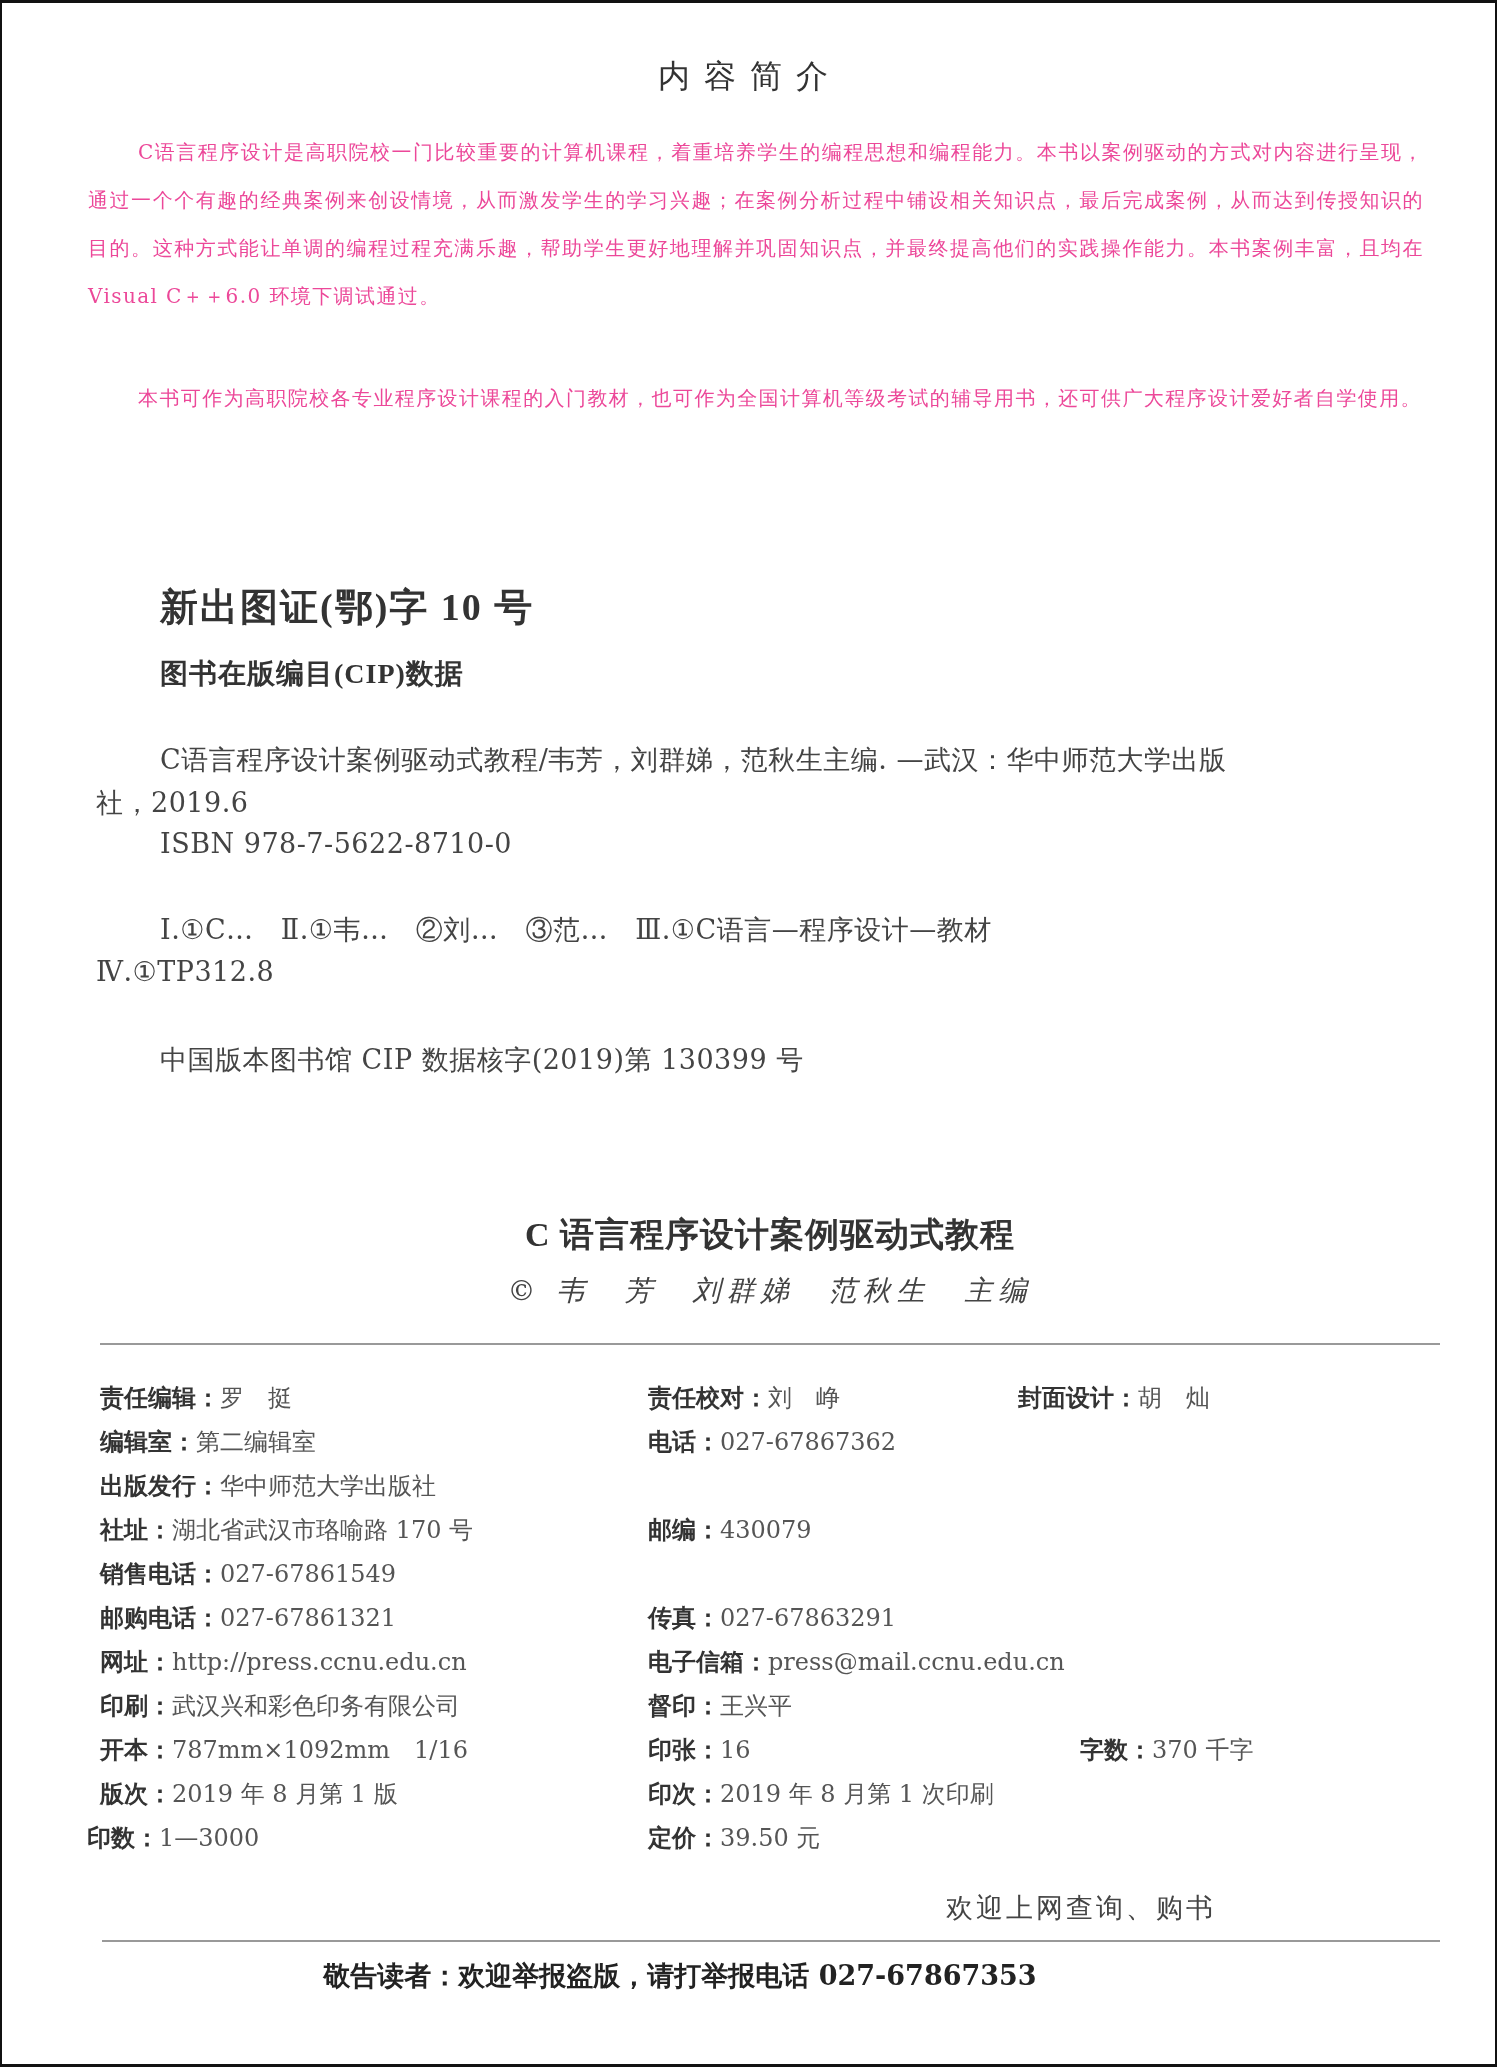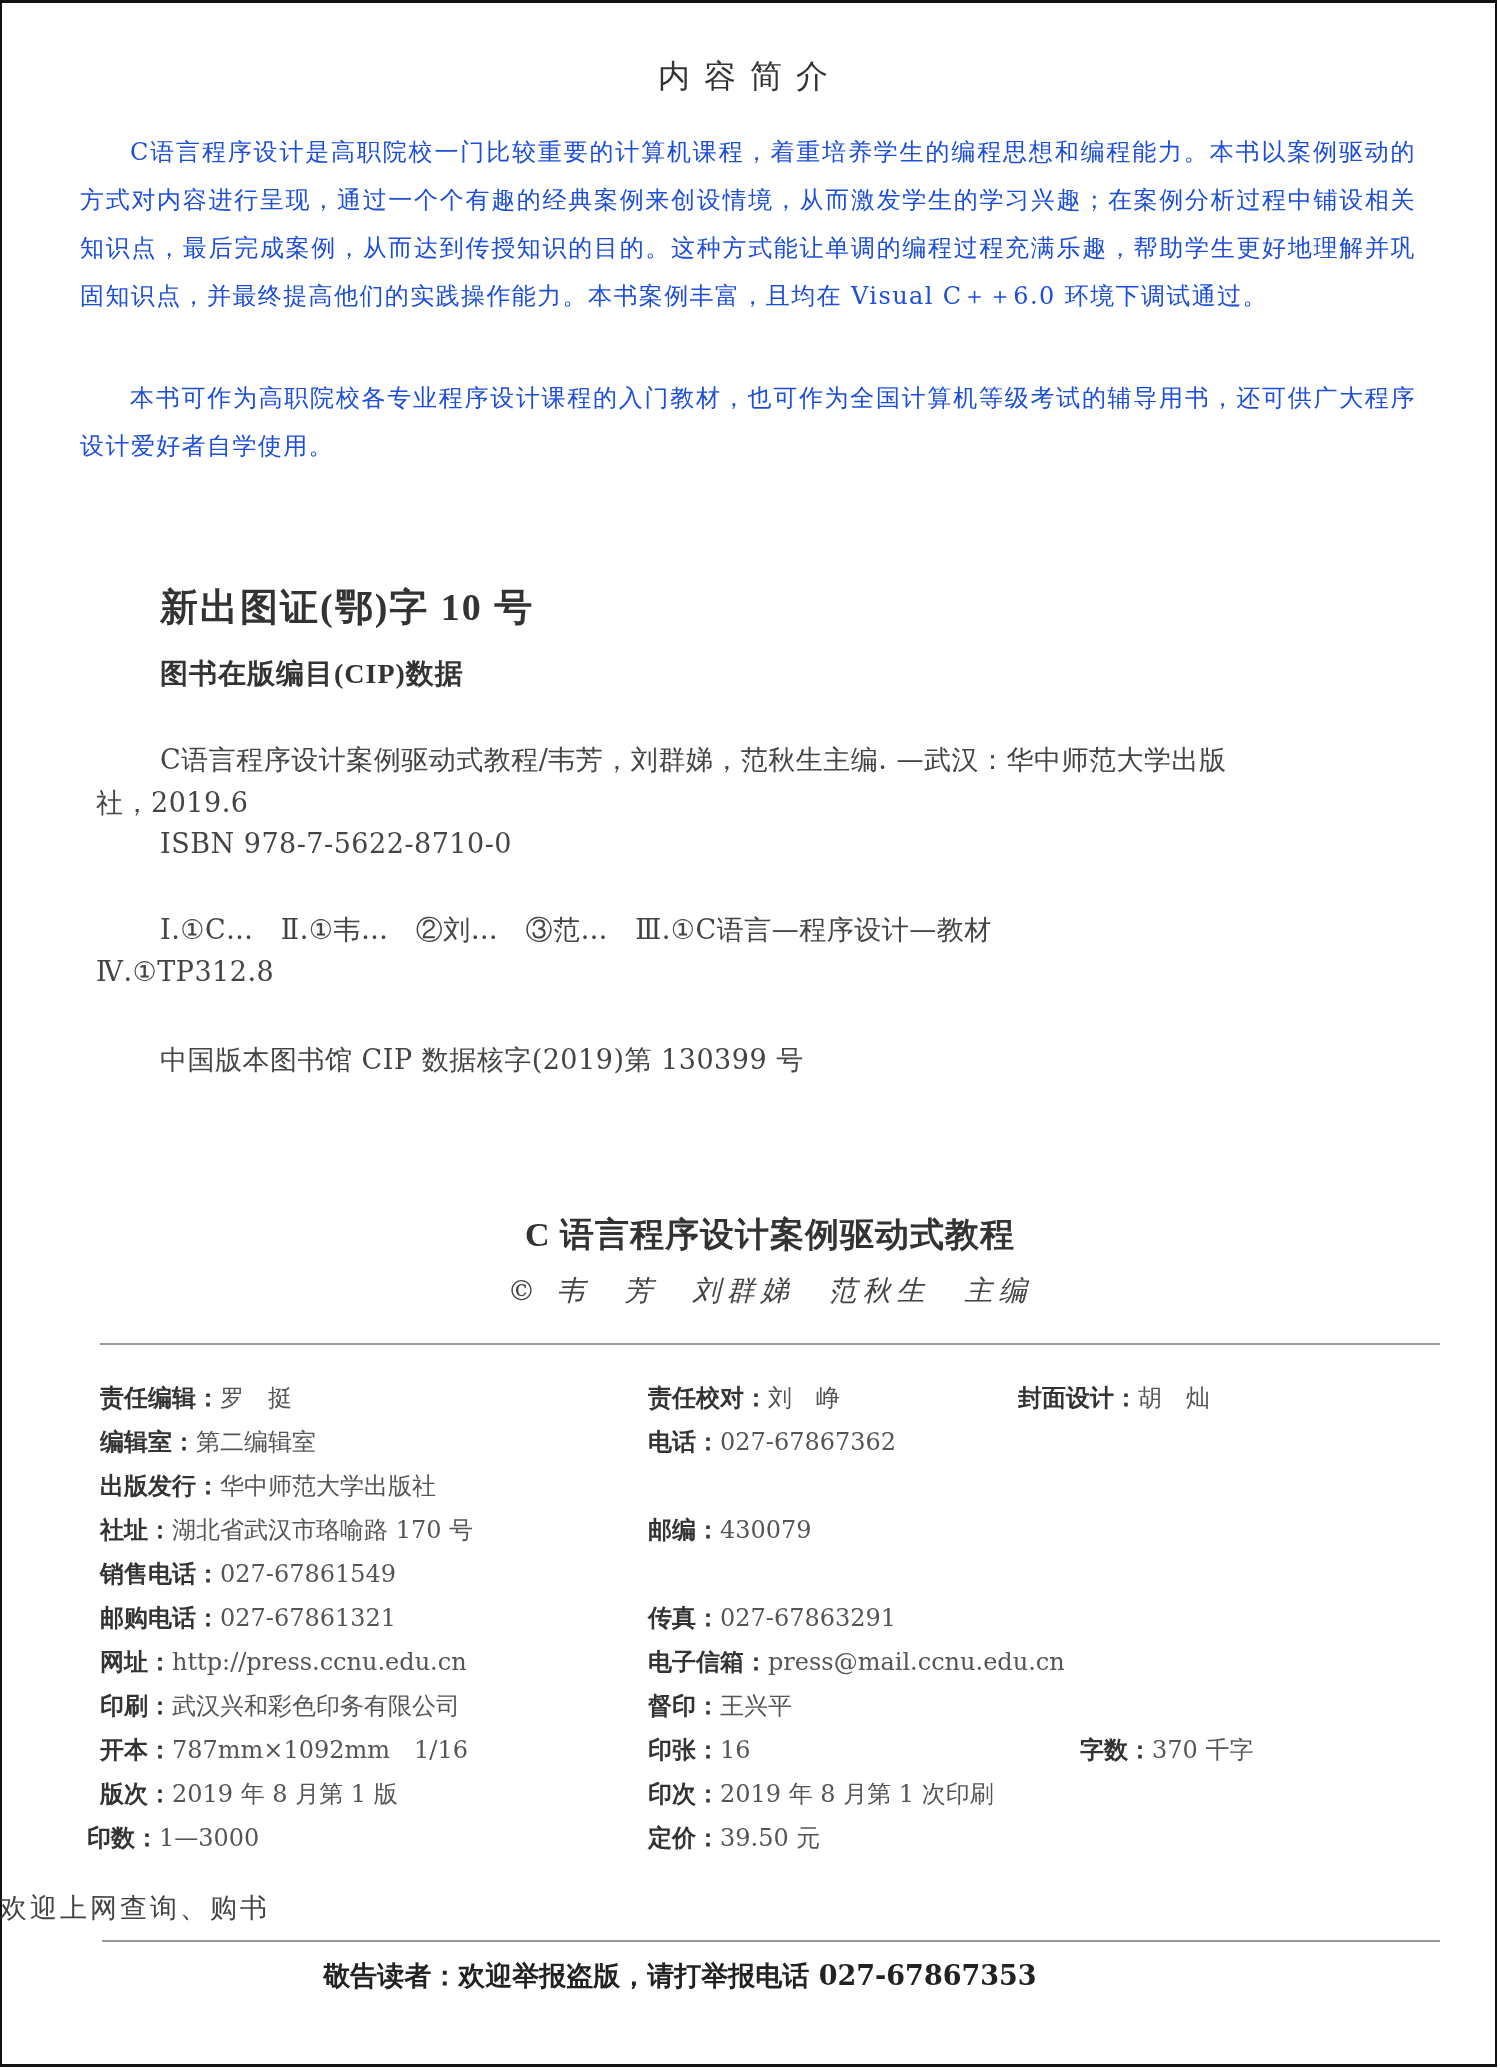--- a/index.html
+++ b/index.html
@@ -13,22 +13,22 @@
     border: 2px solid #111; box-sizing: border-box;
     border-width: 3px 2px 3px 2px;
   }
   .abs { position: absolute; white-space: nowrap; }
   .intro-title {
     left: 0; width: 1500px; top: 55px; text-align: center;
     font-family: "DejaVu Sans", "Liberation Sans", sans-serif;
     font-size: 32px; letter-spacing: 14px; color: #333; font-weight: normal;
   }
   .body-text {
-    position: absolute; left: 80px; width: 1336px;
-    font-size: 24px; line-height: 48px; color: #1d4ed8;
+    position: absolute; left: 88px; width: 1336px;
+    font-size: 20px; line-height: 48px; color: #ec4899;
     text-align: justify; text-indent: 50px; white-space: normal;
     letter-spacing: 1.4px;
   }
   .p1 { top: 128px; }
   .p2 { top: 374px; }
   .sans-bold {
     font-family: Liberation Serif, serif; font-weight: bold; color: #333;
   }
   .permit { left: 160px; top: 582px; font-size: 38px; letter-spacing: 2px; }
   .cip-head { left: 160px; top: 655px; font-size: 28px; letter-spacing: 1px; }
@@ -39,21 +39,21 @@
   }
   .authors {
     left: 0; width: 1540px; text-align: center; top: 1272px; font-size: 28px;
     letter-spacing: 6px; color: #444; font-family: "DejaVu Serif", serif; font-style: italic;
   }
   .rule { position: absolute; left: 100px; width: 1340px; height: 2px; background: #999; }
   .info-row { position: absolute; font-size: 24px; white-space: nowrap; }
   .info-label { font-family: "DejaVu Sans", "Liberation Sans", sans-serif; font-weight: bold; color: #333; }
   .info-value { font-family: "DejaVu Serif", "Liberation Serif", serif; color: #555; }
   .welcome {
-    left: 0; width: 1216px; text-align: left; top: 1890px; font-size: 27px; color: #444;
+    left: 0; width: 1216px; text-align: right; top: 1890px; font-size: 27px; color: #444;
     letter-spacing: 3px;
   }
   .warning {
     left: 0; width: 1360px; text-align: center; top: 1958px; font-size: 27px;
     font-family: "DejaVu Serif", serif; font-weight: bold; color: #222;
   }
 </style>
 </head>
 <body>
 

